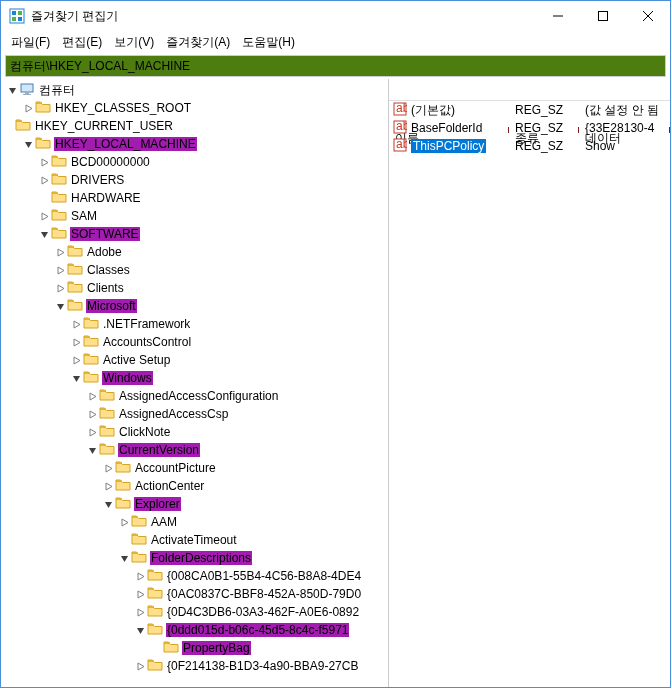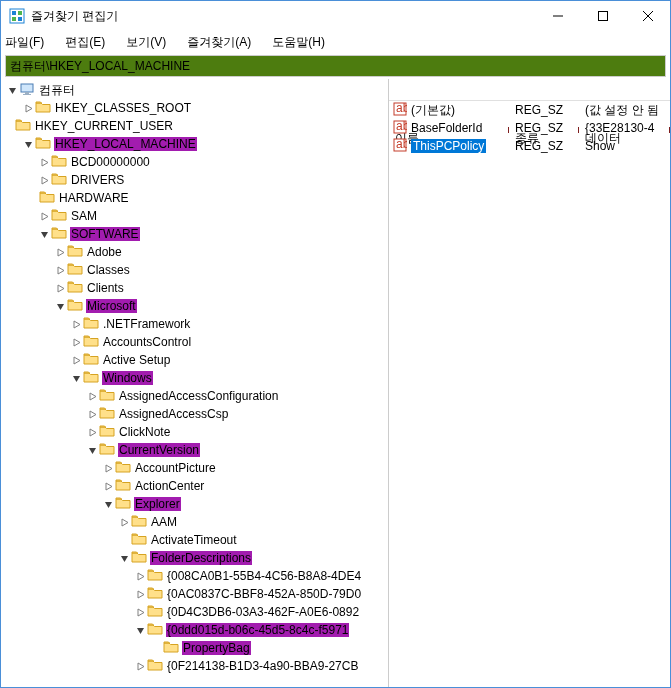--- a/index.html
+++ b/index.html
@@ -1,21 +1,21 @@
 <!DOCTYPE html>
 <html><head>
 <meta charset="utf-8">
 <style>
 * { box-sizing: border-box; margin: 0; padding: 0; font-family: "Malgun Gothic", "Segoe UI", sans-serif; font-size: 12px; }
 body { background: #fff; width: 671px; height: 688px; border: 1px solid #4a8fd8; display: flex; flex-direction: column; overflow: hidden; }
 .titlebar { height: 30px; display: flex; align-items: center; padding-left: 8px; background: #fff; }
 .titlebar .icon { width: 16px; height: 16px; margin-right: 6px; }
 .titlebar .title { flex: 1; }
 .winbtn { width: 45px; height: 30px; display: flex; align-items: center; justify-content: center; }
-.menubar { height: 22px; display: flex; align-items: center; padding-left: 0; gap: 13px; }
+.menubar { height: 22px; display: flex; align-items: center; padding-left: 6px; gap: 4px; }
 .menubar span { padding: 2px 4px; }
 .addrbar { height: 22px; border: 1px solid #ccc; margin: 2px 4px 2px 4px; padding: 2px 4px; display: flex; align-items: center; background: #4d7c0f; }
 .content { flex: 1; display: flex; overflow: hidden; }
 .tree { width: 388px; border-right: 1px solid #ccc; overflow: auto; padding-top: 2px; }
 .right { flex: 1; display: flex; flex-direction: column; }
 .listhdr { height: 22px; display: flex; border-bottom: 1px solid #e0e0e0; }
 .listhdr .col { padding: 3px 6px; border-right: 1px solid #7f1d1d; margin-top: 48px; }
 .listbody { flex: 1; overflow: auto; }
 .listrow { display: flex; height: 18px; align-items: center; }
 .listrow .c0 { width: 120px; padding-left: 4px; display: flex; align-items: center; }
@@ -140,21 +140,21 @@
           <svg viewBox="0 0 9 9">
             <path d="M2 1 L8 4.5 L2 8 Z" fill="none" stroke="#808080"></path>
           </svg>
         </span>
         <span><svg class="folder" viewBox="0 0 16 14">
             <path d="M1 3 L6 3 L7.5 4.5 L15 4.5 L15 12 L1 12 Z" fill="#ffe08a" stroke="#d6a322"></path>
             <path d="M1 3 L1 2 L5.5 2 L6.5 3 Z" fill="#ffe08a" stroke="#d6a322"></path>
           </svg></span>
         <span class="node-label">DRIVERS</span>
       </div>
-      <div class="node" style="padding-left: 24px;">
+      <div class="node" style="padding-left: 36px;">
         <span class="expander"></span>
         <span><svg class="folder" viewBox="0 0 16 14">
             <path d="M1 3 L6 3 L7.5 4.5 L15 4.5 L15 12 L1 12 Z" fill="#ffe08a" stroke="#d6a322"></path>
             <path d="M1 3 L1 2 L5.5 2 L6.5 3 Z" fill="#ffe08a" stroke="#d6a322"></path>
           </svg></span>
         <span class="node-label">HARDWARE</span>
       </div>
       <div class="node" style="padding-left: 36px;">
         <span class="expander">
           <svg viewBox="0 0 9 9">

